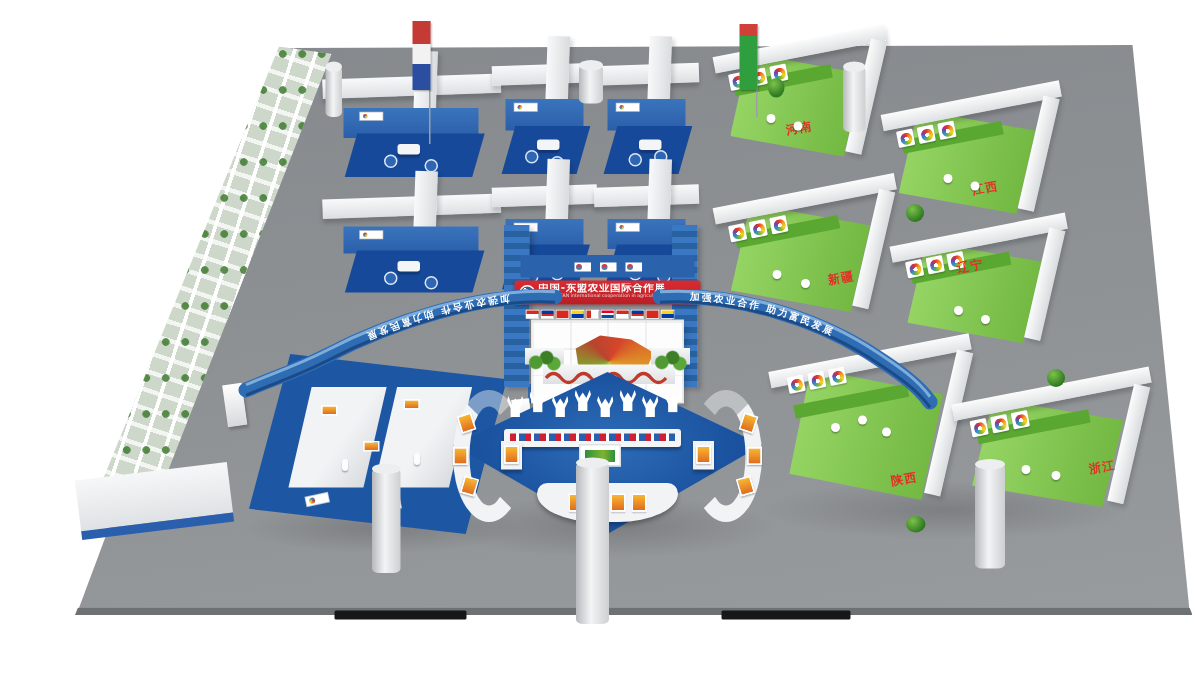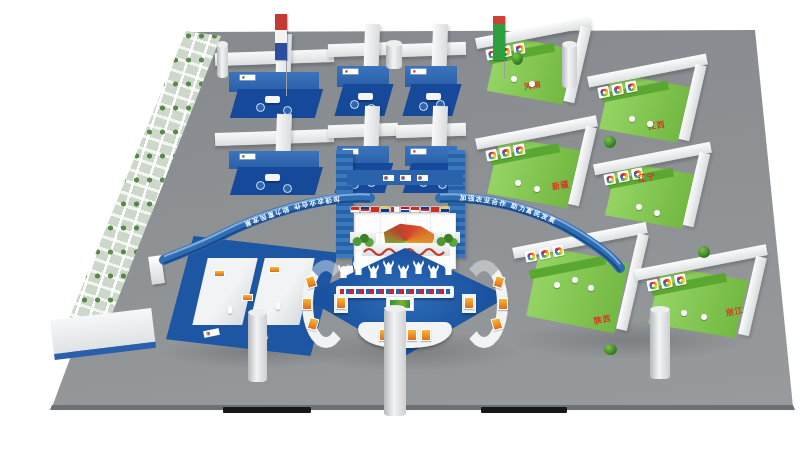--- a/index.html
+++ b/index.html
@@ -391,20 +391,27 @@
   <span class="abs bush" style="left:604px;top:344px;width:13px;height:11px;"></span>
 
   <div class="abs pav">
     <div class="pylon" style="left:36px;"></div>
     <div class="pylon" style="left:148px;"></div>
     <div class="pav-header">
       <span class="hchip"></span>
       <span class="hchip"></span>
       <span class="hchip"></span>
     </div>
+    <div class="banner">
+      <span class="banner-logo"></span>
+      <span class="banner-text">
+        <span class="banner-cn">中国-东盟农业国际合作展</span>
+        <span class="banner-en">China-ASEAN international cooperation in agriculture</span>
+      </span>
+    </div>
     <div class="flagrow">
       <span class="flagchip"></span>
         <span class="flagchip"></span>
         <span class="flagchip"></span>
         <span class="flagchip"></span>
         <span class="flagchip"></span>
         <span class="flagchip"></span>
         <span class="flagchip"></span>
         <span class="flagchip"></span>
         <span class="flagchip"></span>

